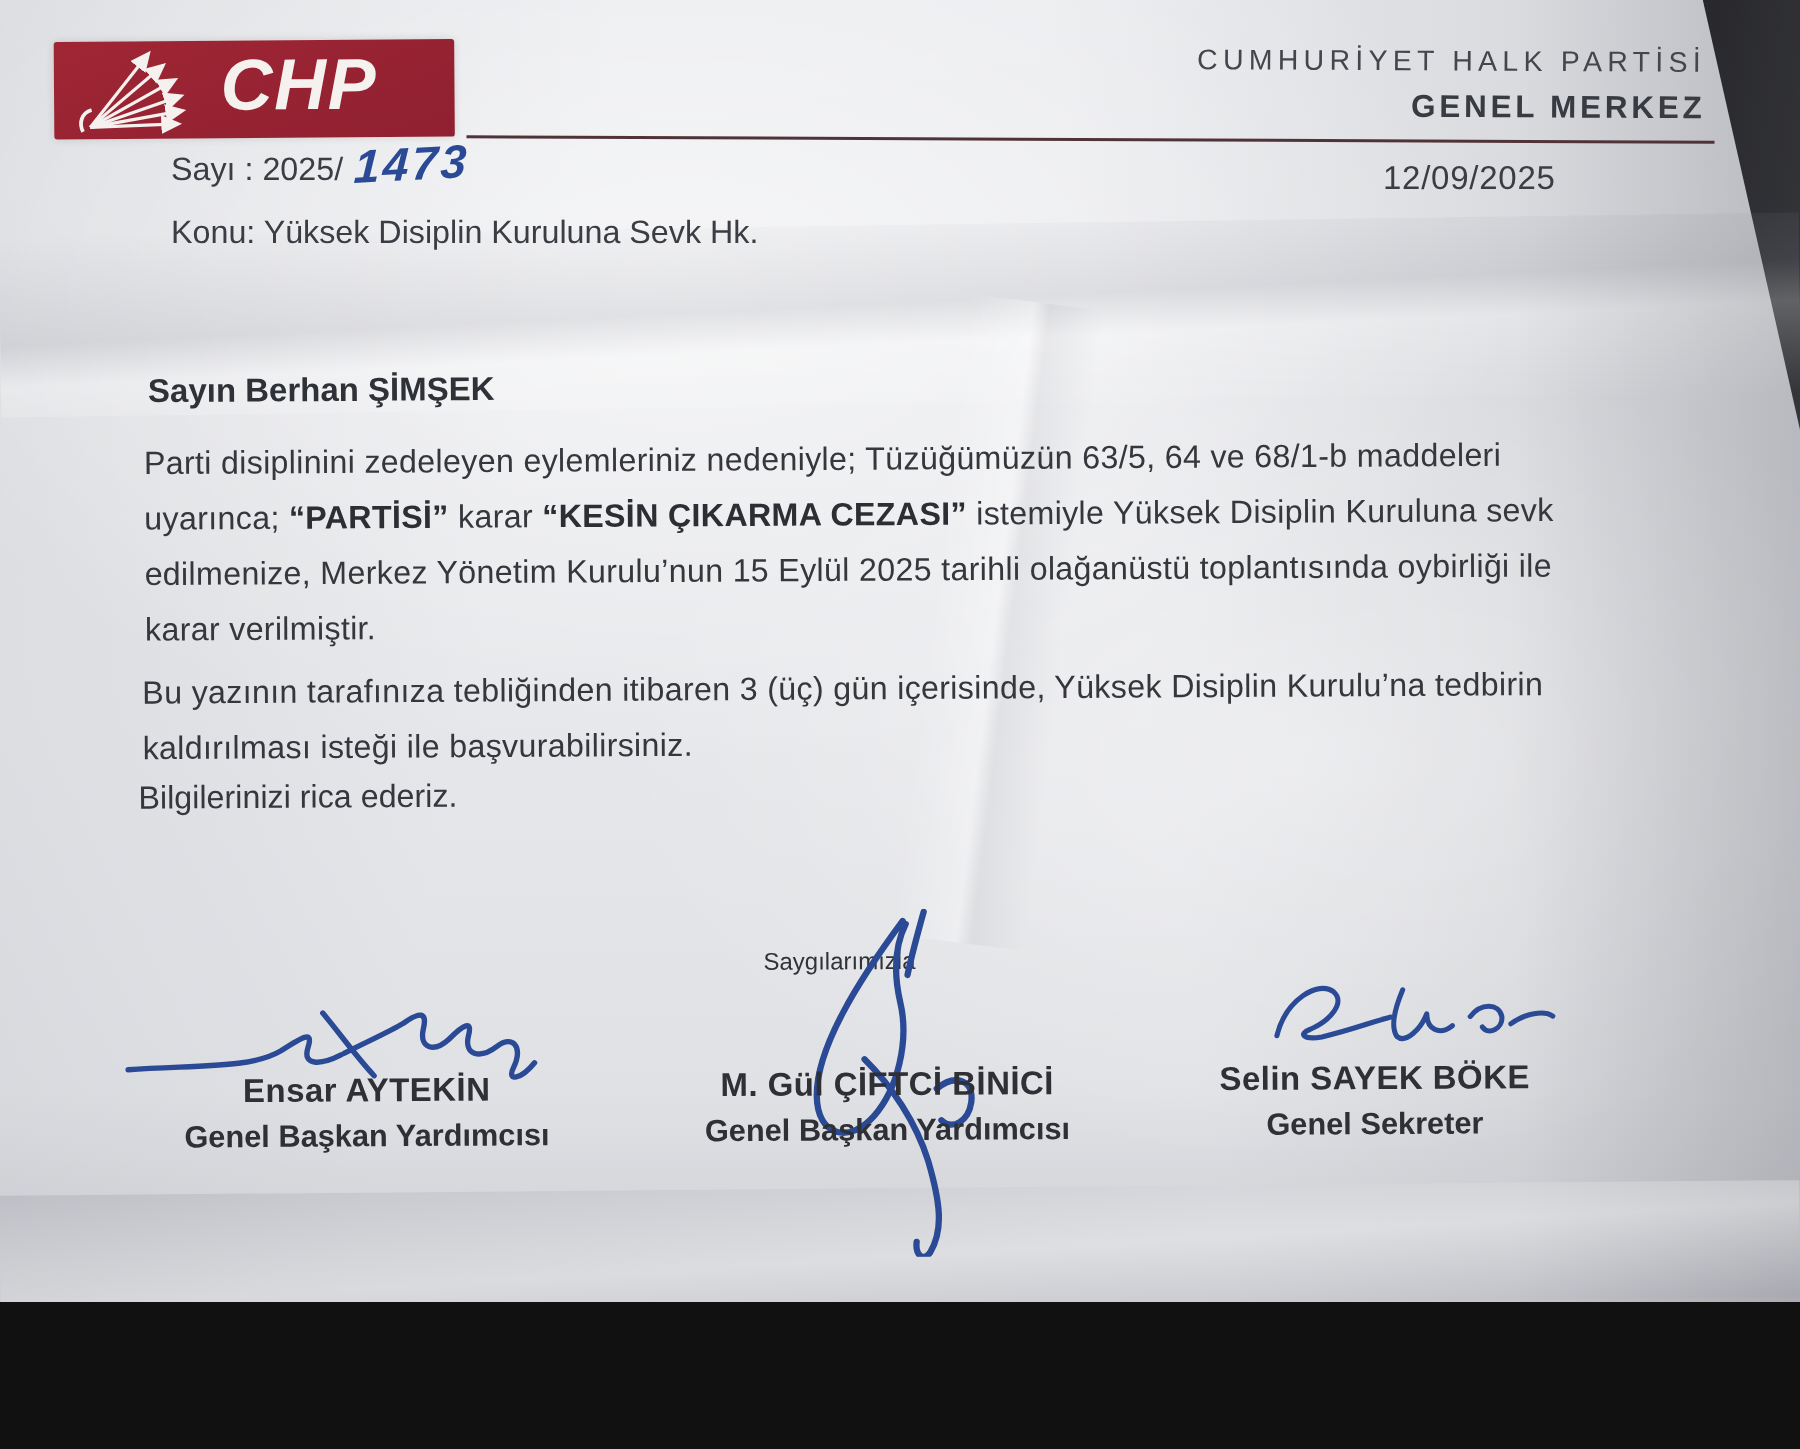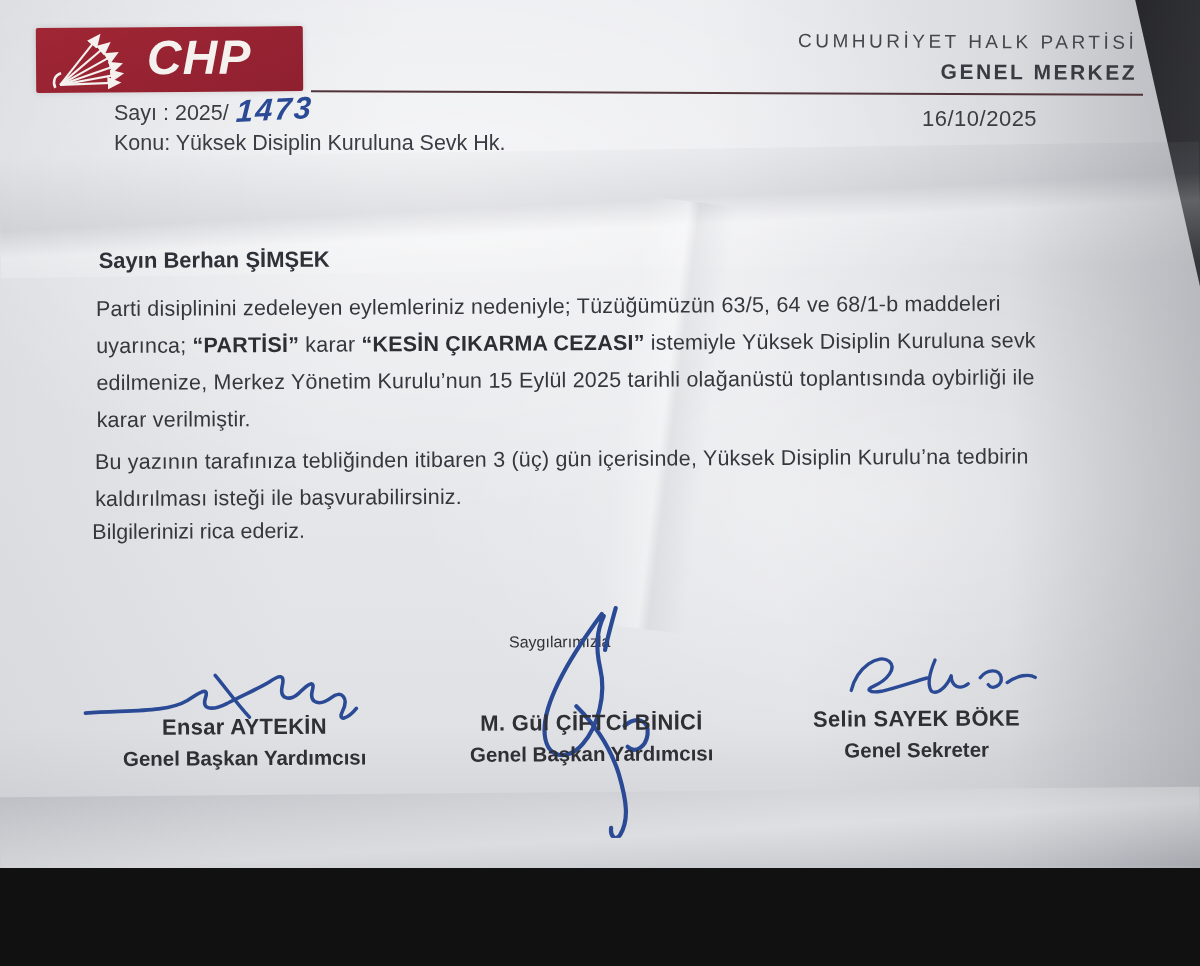--- a/index.html
+++ b/index.html
@@ -65,21 +65,21 @@
   }
   .date-line { position:absolute; left:922px; top:106px; font-size:22px; color:#3b3d44; letter-spacing:.5px; }
 
   .ref-block { position:absolute; left:114px; top:99px; color:#3b3d44; }
   .sayi-row { display:flex; align-items:center; font-size:21.5px; }
   .sayi-hand {
     color:#2b4a95; font-size:31px; font-style:italic; font-weight:bold;
     letter-spacing:2px; margin-left:7px; margin-top:-7px;
     transform:rotate(-3deg) skewX(-6deg);
   }
-  .konu-row { font-size:21.5px; margin-top:3px; }
+  .konu-row { font-size:21.5px; margin-top:15px; }
 
   
   .letter-body { position:absolute; left:0; top:0; width:1200px; height:966px; transform:rotate(-.35deg); }
   .salutation { position:absolute; left:100px; top:245px; font-size:22px; font-weight:600; color:#2f3138; }
   .para { position:absolute; font-size:21.5px; line-height:37px; color:#35373d; letter-spacing:.2px; }
   .para b { color:#2c2e34; }
   .p1 { left:97px; top:288px; width:990px; }
   .p2 { left:95px; top:441px; width:990px; }
   .closing { position:absolute; left:92px; top:517px; font-size:21.5px; color:#35373d; }
   .salute { position:absolute; left:508px; top:593px; font-size:16px; color:#303238;margin-top:40px; }
@@ -127,21 +127,21 @@
       </g>
     </svg>
     <span class="logo-word">CHP</span>
   </div>
 
   <div class="party-block">
     <div class="party-name">CUMHURİYET HALK PARTİSİ</div>
     <div class="party-office">GENEL MERKEZ</div>
   </div>
   <div class="head-rule"></div>
-  <div class="date-line">16/10/2025</div>
+  <div class="date-line">12/09/2025</div>
 
   <div class="ref-block">
     <div class="sayi-row">
       <span>Sayı : 2025/</span>
       <span class="sayi-hand">1473</span>
     </div>
     <div class="konu-row">Konu: Yüksek Disiplin Kuruluna Sevk Hk.</div>
   </div>
 
   <div class="letter-body">

